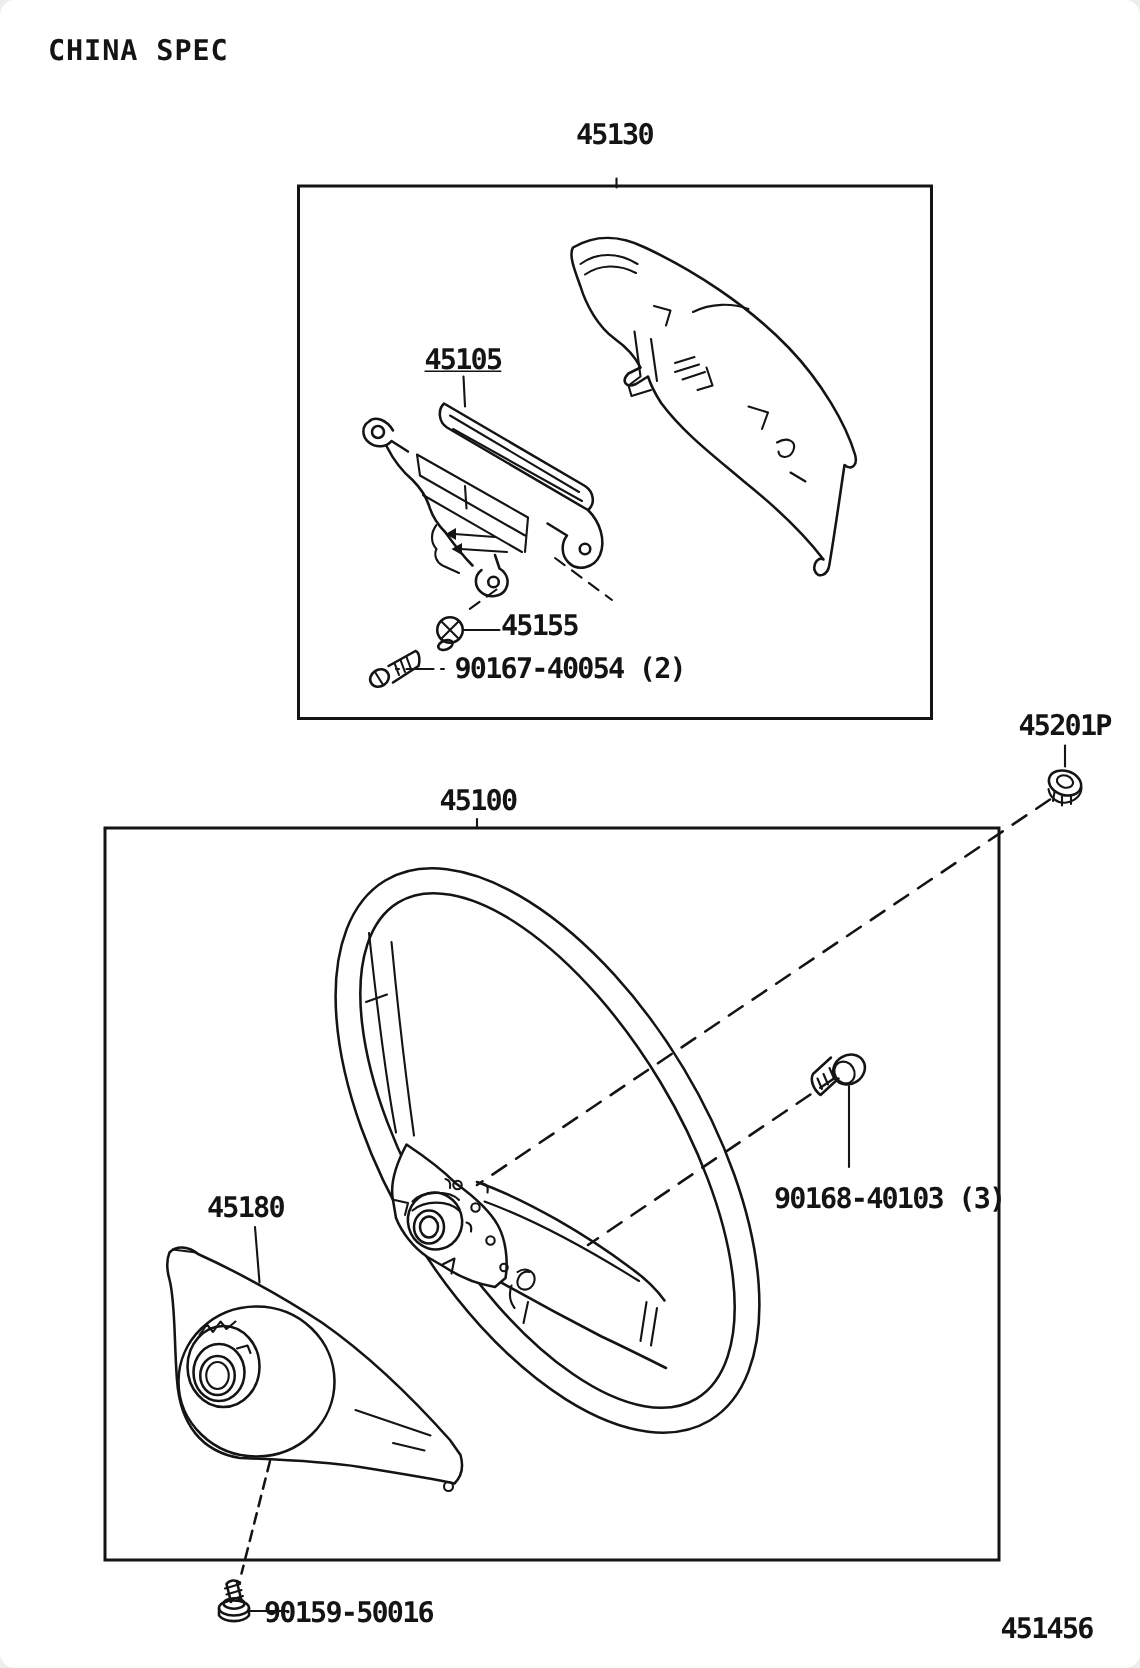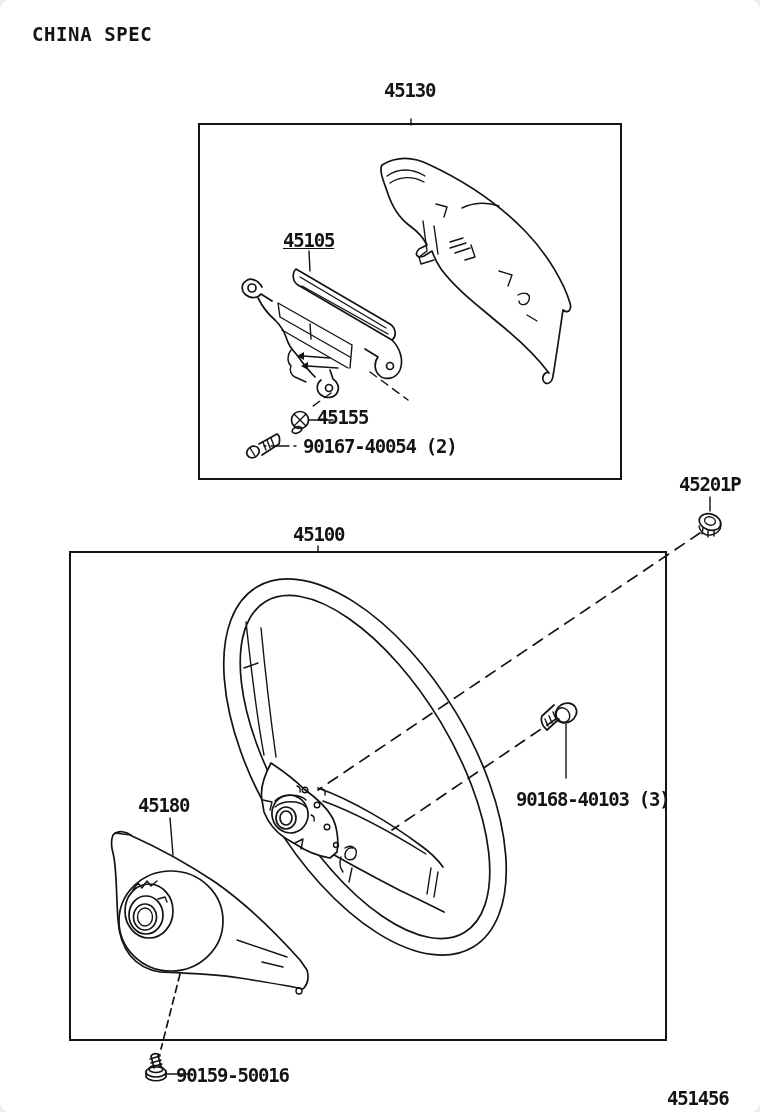--- a/index.html
+++ b/index.html
@@ -179,23 +179,23 @@
     <path class="thin" d="M167,1074 L192,1074"></path>
   </svg>
 
   <div class="pbox" style="left:198px; top:123px; width:424px; height:357px;"></div>
   <div class="pbox" style="left:69px; top:551px; width:598px; height:490px;"></div>
 
   <div class="lbl spec" style="left:32px; top:27px;">CHINA SPEC</div>
 
   <div class="lbl" style="left:384px; top:83px;">45130</div>
   <div class="lbl" style="left:283px; top:233px;text-decoration:underline;">45105</div>
-  <div class="lbl" style="left:317px; top:410px;">45155</div>
+  <div class="lbl" style="left:334px; top:410px;">45155</div>
   <div class="lbl" style="left:303px; top:439px;">90167-40054 (2)</div>
 
   <div class="lbl" style="left:679px; top:477px;">45201P</div>
   <div class="lbl" style="left:293px; top:527px;">45100</div>
   <div class="lbl" style="left:516px; top:780px;margin-top:12px;">90168-40103 (3)</div>
   <div class="lbl" style="left:138px; top:798px;">45180</div>
   <div class="lbl" style="left:176px; top:1068px;">90159-50016</div>
 
-  <div class="lbl" style="left:667px; top:1079px;margin-top:12px;">451456</div>
+  <div class="lbl" style="left:667px; top:1079px;">451456</div>
 </div>
 
 </body></html>

